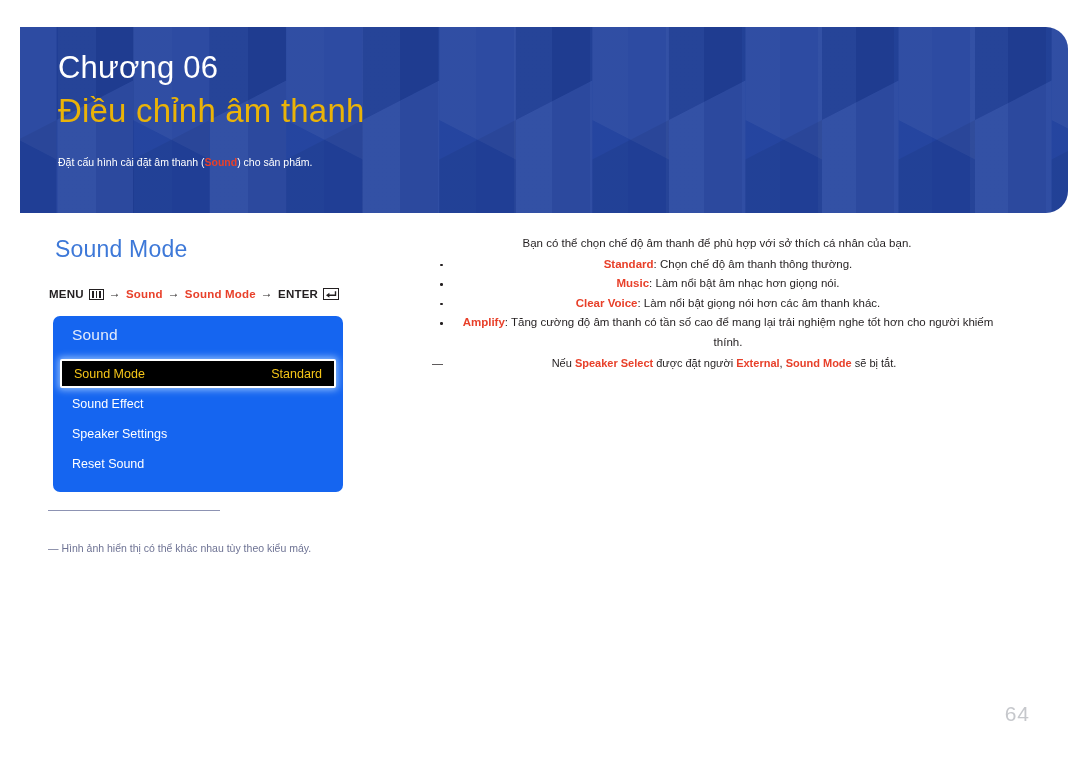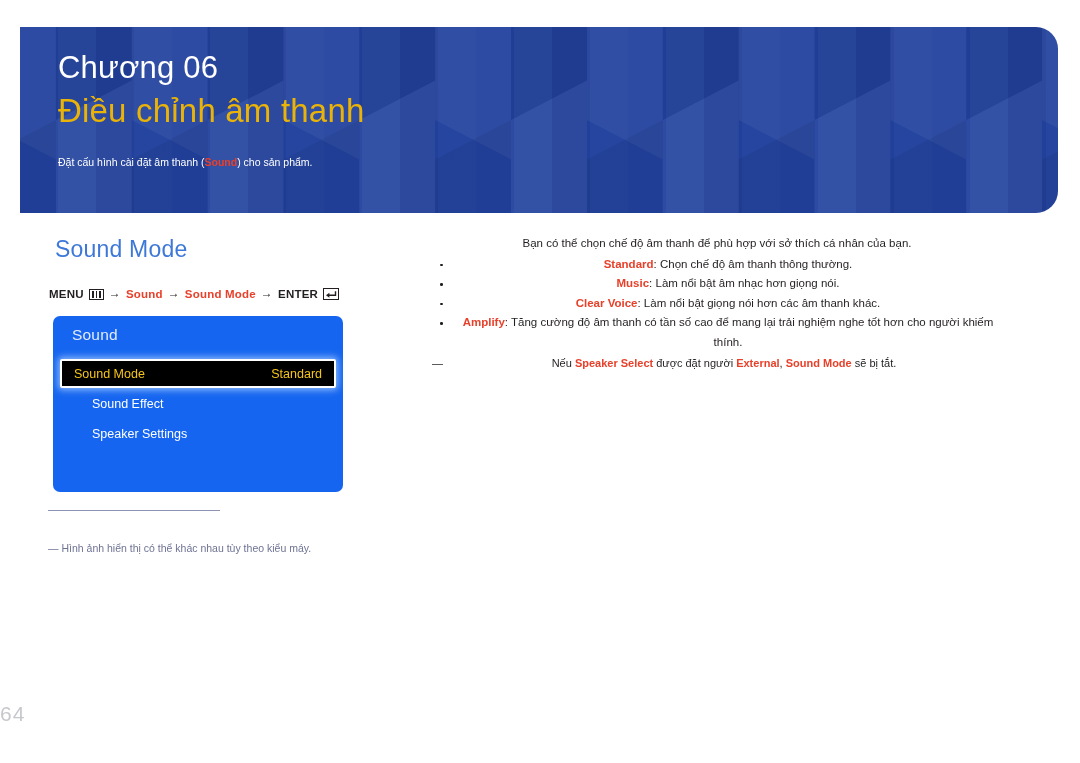--- a/index.html
+++ b/index.html
@@ -19,20 +19,21 @@
   #banner {
     position: absolute;
     left: 20px;
     top: 27px;
     width: 1038px;
     height: 186px;
     background: #22429e;
     border-top-right-radius: 22px;
     border-bottom-right-radius: 22px;
     overflow: hidden;
+    padding-left: 10px;
   }
   .pattern-layer {
     position: absolute;
     inset: 0;
     pointer-events: none;
   }
   
   .pat-cols {
     position: absolute;
     inset: 0;
@@ -166,21 +167,21 @@
   .osd-row {
     height: 29px;
     display: flex;
     align-items: center;
     padding: 0 14px 0 19px;
     color: #ffffff;
     font-size: 12.5px;
     box-sizing: border-box;
     margin-bottom: 0;
   }
-  .osd-row + .osd-row { margin-top: 1px; margin-left: 20px; }
+  .osd-row + .osd-row { margin-top: 1px; }
   .osd-row .label { flex: 1; }
   .osd-row .value { color: #ffffff; }
   .osd-row.selected {
     background: #000000;
     border: 2px solid #ffffff;
     border-radius: 2px;
     color: #f5c518;
     margin: 0 7px;
     padding: 0 12px;
     height: 29px;
@@ -256,20 +257,21 @@
     top: 0;
   }
   #foot-note b { color: #e8402a; }
 
   
   #page-number {
     position: absolute;
     left: 0;
     top: 702px;
     width: 1030px;
+    text-align: right;
     color: #c6c8cc;
     font-size: 21px;
     letter-spacing: 1px;
   }
 </style>
 </head>
 <body>
 
 <div id="banner">
   <div class="pattern-layer">
@@ -352,20 +354,24 @@
       <span class="value">Standard</span>
     </div>
     <div class="osd-row">
       <span class="label">Sound Effect</span>
       <span class="value"></span>
     </div>
     <div class="osd-row">
       <span class="label">Speaker Settings</span>
       <span class="value"></span>
     </div>
+    <div class="osd-row">
+      <span class="label">Reset Sound</span>
+      <span class="value"></span>
+    </div>
   </div>
 </div>
 
 <div id="left-note-rule"></div>
 <div id="left-note"><span class="dash">―</span><span>Hình ảnh hiển thị có thể khác nhau tùy theo kiểu máy.</span></div>
 
 <div id="right-col">
   <p id="intro">Bạn có thể chọn chế độ âm thanh để phù hợp với sở thích cá nhân của bạn.</p>
   <ul class="bullets">
     <li><span class="term">Standard</span><span>: Chọn chế độ âm thanh thông thường.</span></li>

